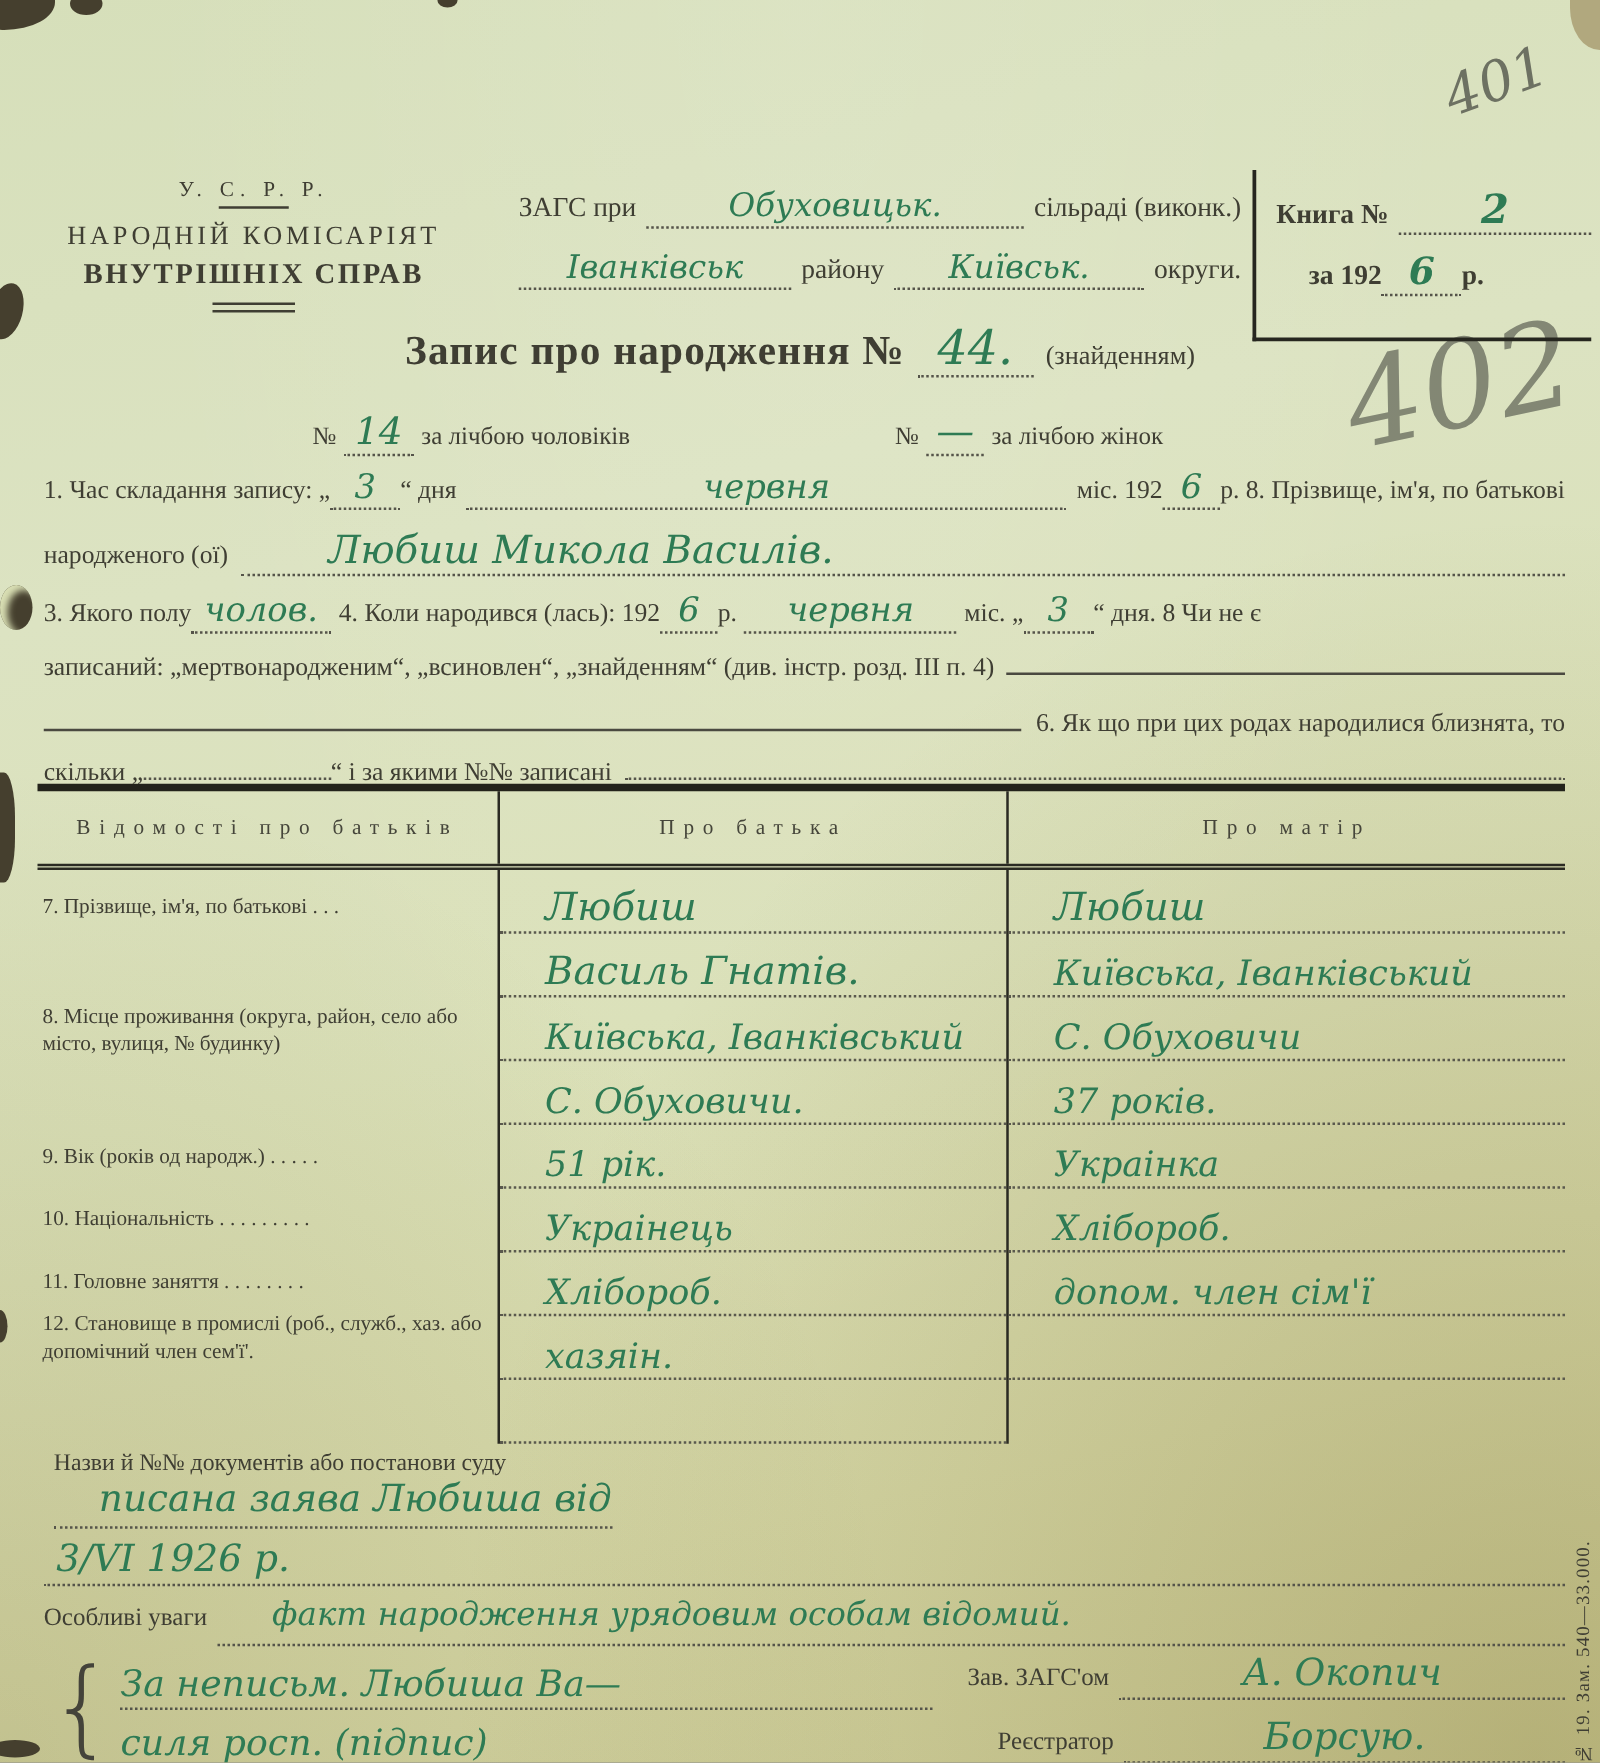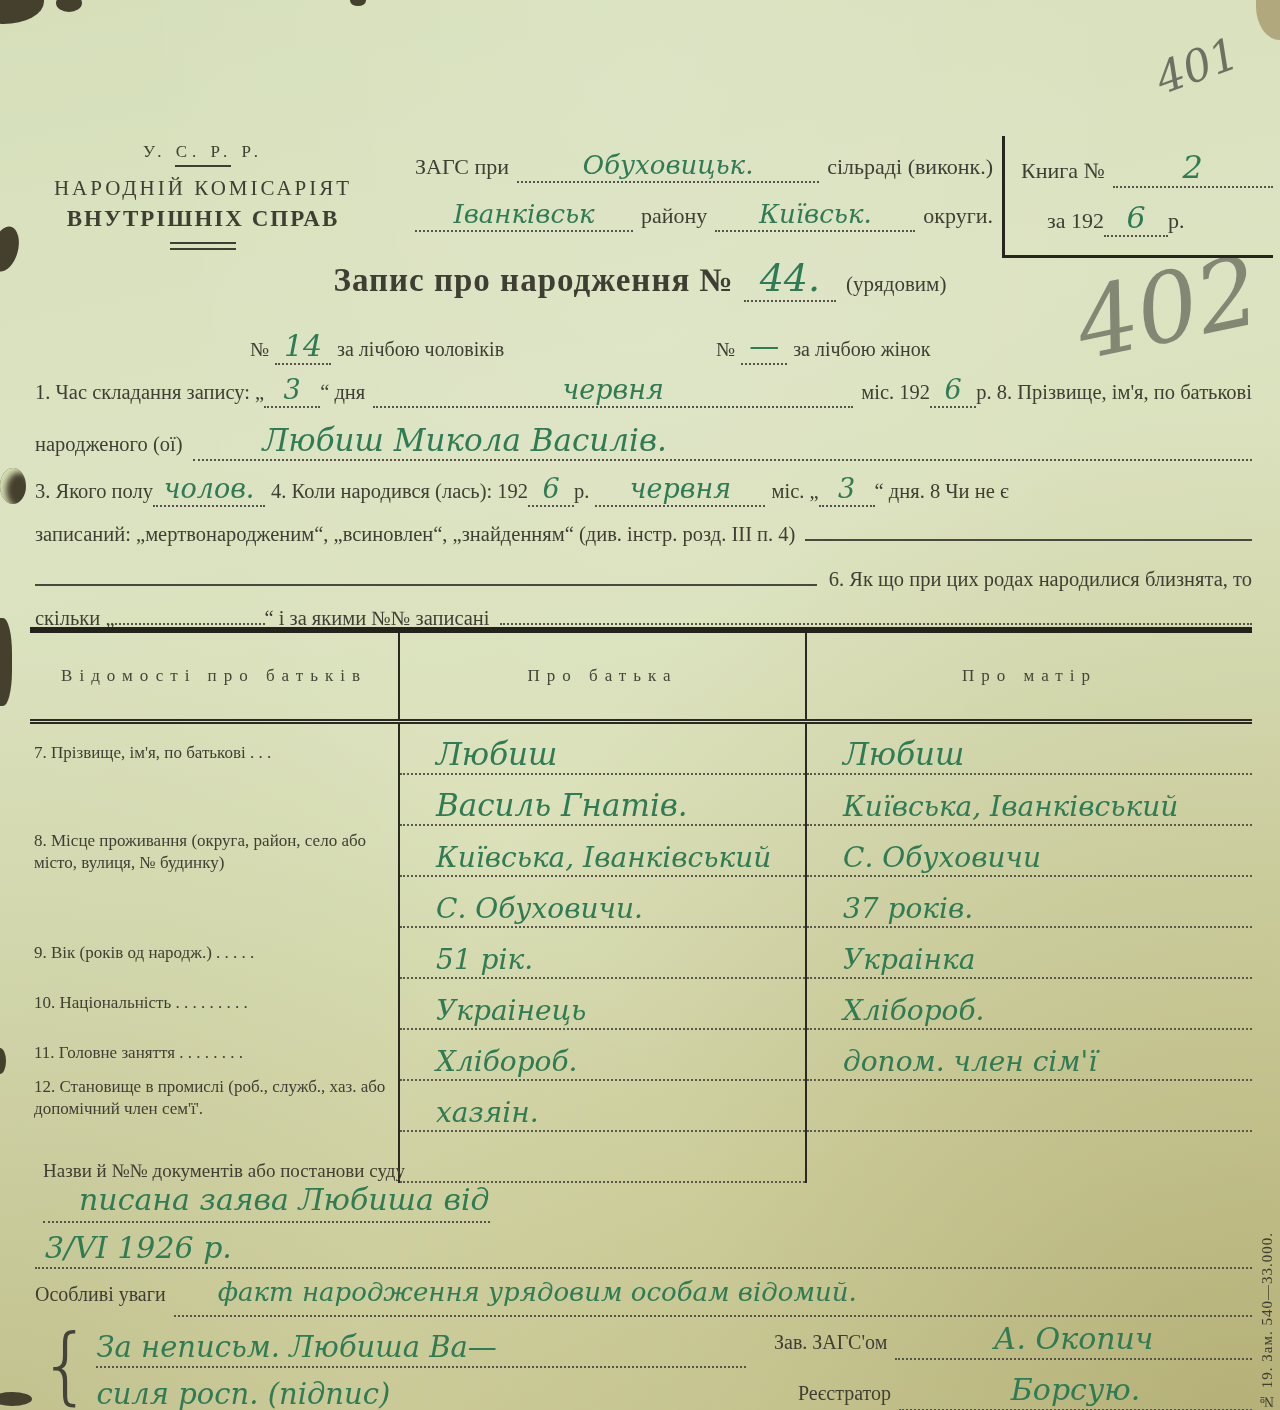--- a/index.html
+++ b/index.html
@@ -26,21 +26,21 @@
   .org-rule1{width:56px;border-top:2px solid #3f3e33;margin:3px auto 9px;}
   .org-l2{font-size:21px;letter-spacing:3px;}
   .org-l3{font-size:23px;font-weight:bold;letter-spacing:2px;margin-top:5px;}
   .org-rule2{width:66px;height:4px;border-top:2px solid #3f3e33;border-bottom:2px solid #3f3e33;margin:10px auto 0;}
 
   .zags{position:absolute;left:415px;top:150px;width:578px;}
   .zrow{display:flex;align-items:baseline;font-size:22px;}
   .zrow .hand{font-size:26px;margin-bottom:1px;}
   .zrow+.zrow{margin-top:16px;}
 
-  .book{position:absolute;left:1002px;top:136px;width:252px;border-left:3px solid #26261f;border-bottom:3px solid #26261f;padding:12px 0 18px 16px;}
+  .book{position:absolute;left:1002px;top:136px;width:252px;border-left:3px solid #26261f;border-bottom:3px solid #26261f;padding:12px 0 33px 16px;font-weight:bold;}
   .brow1{display:flex;align-items:baseline;font-size:22px;}
   .brow1 .hand{font-size:32px;}
   .brow2{display:flex;align-items:baseline;font-size:22px;margin-top:12px;padding-left:26px;}
   .brow2 .fill{width:64px;}
   .brow2 .hand{font-size:30px;}
 
   
   .title-row{position:absolute;left:0;right:0;top:256px;display:flex;justify-content:center;align-items:baseline;gap:10px;}
   .title-main{font-size:33px;font-weight:bold;letter-spacing:1px;white-space:nowrap;}
   .title-num{font-size:38px;border-bottom:2px dotted #55544a;padding:0 16px;margin-bottom:-2px;}
@@ -58,21 +58,21 @@
   .r1{margin-top:2px;} .r2{margin-top:14px;} .r3{margin-top:12px;}
   .r4{margin-top:16px;} .r5{margin-top:22px;} .r6{margin-top:16px;}
   .name-hand{font-size:31px !important;}
   .w56{width:56px;} .w46{width:46px;} .w112{width:112px;} .w170{width:170px;} .w150{width:150px;}
   .mfill{flex:1;margin:0 8px;}
 
   
   .tbl{position:absolute;left:30px;top:627px;right:28px;}
   .heavy{height:6px;background:#23231b;}
   .thead{display:flex;border-bottom:5px double #2a2a22;}
-  .th{height:86px;display:flex;align-items:center;justify-content:center;font-size:17px;letter-spacing:7px;color:#45453a;}
+  .th{height:58px;display:flex;align-items:center;justify-content:center;font-size:17px;letter-spacing:7px;color:#45453a;}
   .c1{width:368px;} .c2{width:405px;border-left:2px solid #2a2a22;} .c3{flex:1;border-left:2px solid #2a2a22;}
   .tbody{display:flex;}
   .lcol{width:368px;position:relative;font-size:17px;line-height:1.3;}
   .lbl{position:absolute;left:4px;right:10px;}
   .vcol{width:405px;border-left:2px solid #2a2a22;}
   .vcol3{flex:1;border-left:2px solid #2a2a22;}
   .tline{height:49px;border-bottom:2px dotted #5a594d;display:flex;align-items:flex-end;padding-left:36px;}
   .tline .hand{font-size:28px;line-height:1;margin-bottom:3px;}
 
   
@@ -175,21 +175,21 @@
       <span class="fill">
           <span class="hand">6</span>
         </span>
       <span class="print">р.</span>
     </div>
   </div>
 
   <div class="title-row">
     <span class="title-main print">Запис про народження №</span>
     <span class="hand title-num">44.</span>
-    <span class="title-gen print">(урядовим)</span>
+    <span class="title-gen print">(знайденням)</span>
   </div>
 
   <div class="counts">
     <span class="cnt-m">
       <span class="print">№</span>
       <span class="fill w56">
           <span class="hand">14</span>
         </span>
       <span class="print">за лічбою чоловіків</span>
     </span>

